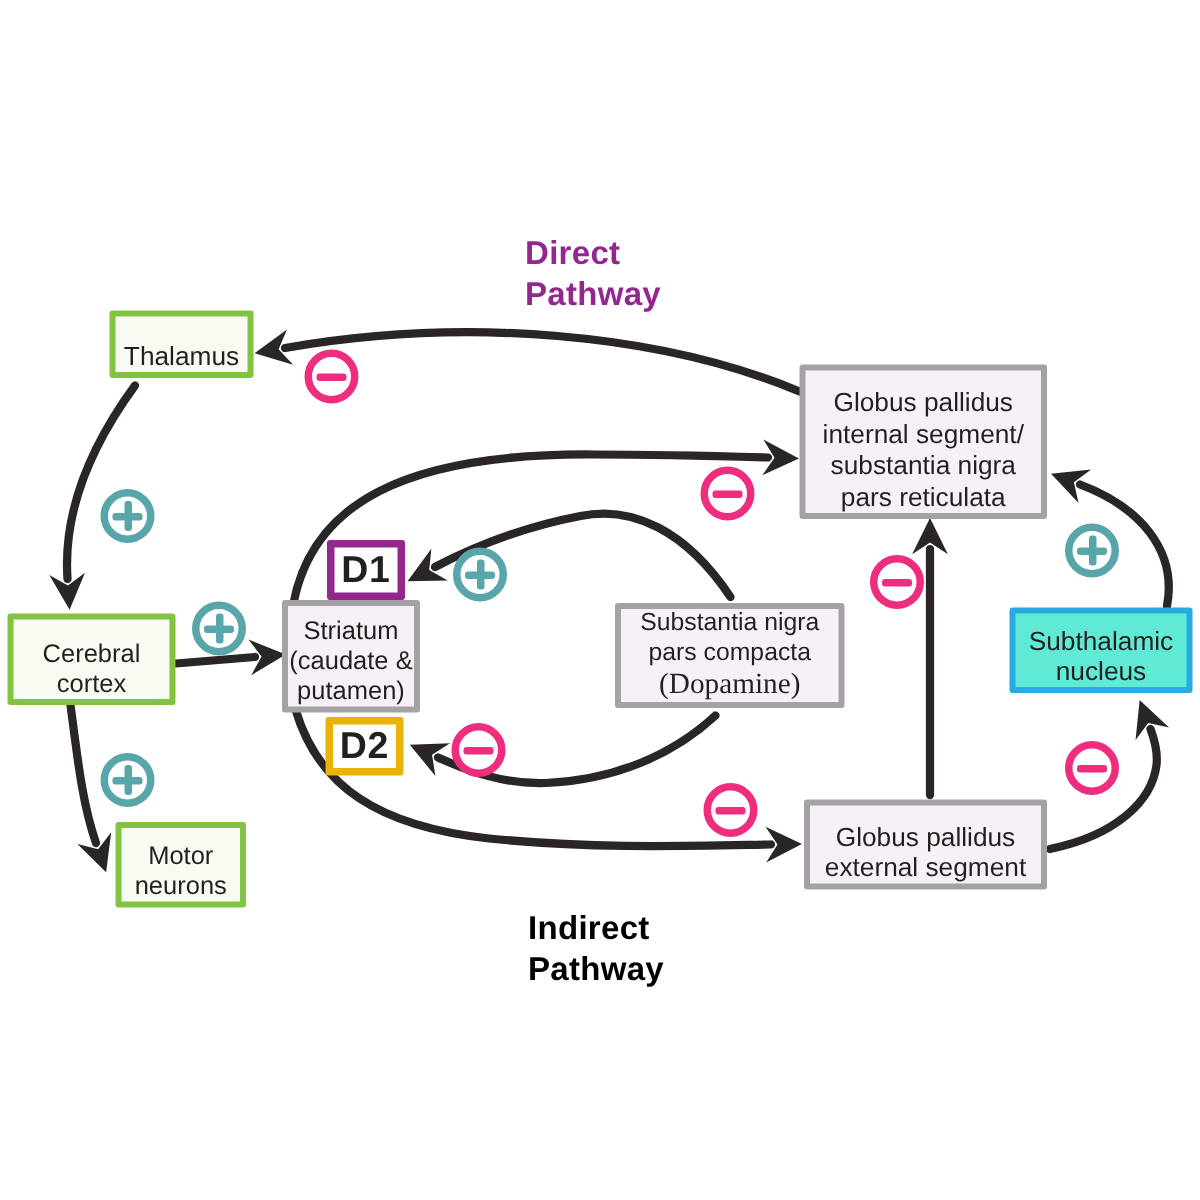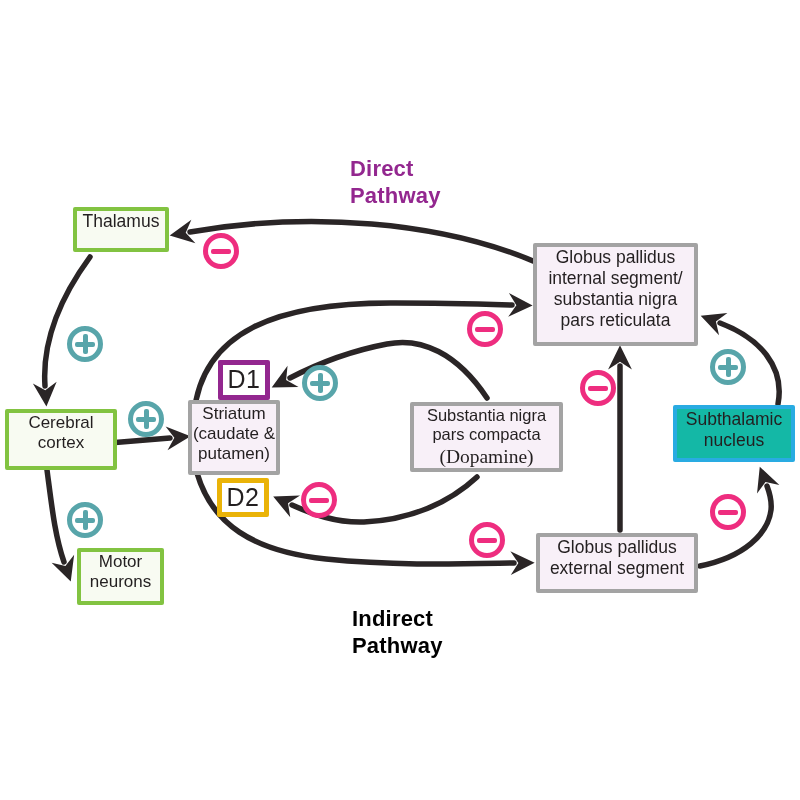--- a/index.html
+++ b/index.html
@@ -9,33 +9,33 @@
     background:#ffffff;
     font-family:"Liberation Sans","DejaVu Sans",sans-serif;
     color:#231f20;
     overflow:hidden;
     padding-left:24px;
   }
   #arrows{position:absolute;left:0;top:0;z-index:1;}
   .node{
     position:absolute;
     box-sizing:border-box;
-    display:flex;align-items:flex-start;justify-content:center;
+    display:flex;align-items:flex-end;justify-content:center;
     text-align:center;
     border-radius:2px;
     z-index:2;
     line-height:1.18;
     font-size:17px;
   }
   .node .nl{white-space:pre-line;display:block;}
   .green{border:4px solid #82c341;background:#f8fbf2;}
   .purple{border:4px solid #a3a3a3;background:#f8f0f8;}
-  .blue{border:4px solid #29abe2;background:#14b8a6;}
+  .blue{border:4px solid #29abe2;background:#5eead4;}
   .receptor{
-    font-weight:normal;font-size:25px;
+    font-weight:bold;font-size:25px;
     background:#ffffff;z-index:3;
     letter-spacing:0.5px;
   }
   .receptor.d1{border:5px solid #93278f;}
   .receptor.d2{border:5px solid #eab308;}
   .snc-label{display:flex;flex-direction:column;align-items:center;}
   .snc-label .serif{
     font-family:"Liberation Serif","DejaVu Serif",serif;
     font-size:19.5px;white-space:pre-line;
   }

